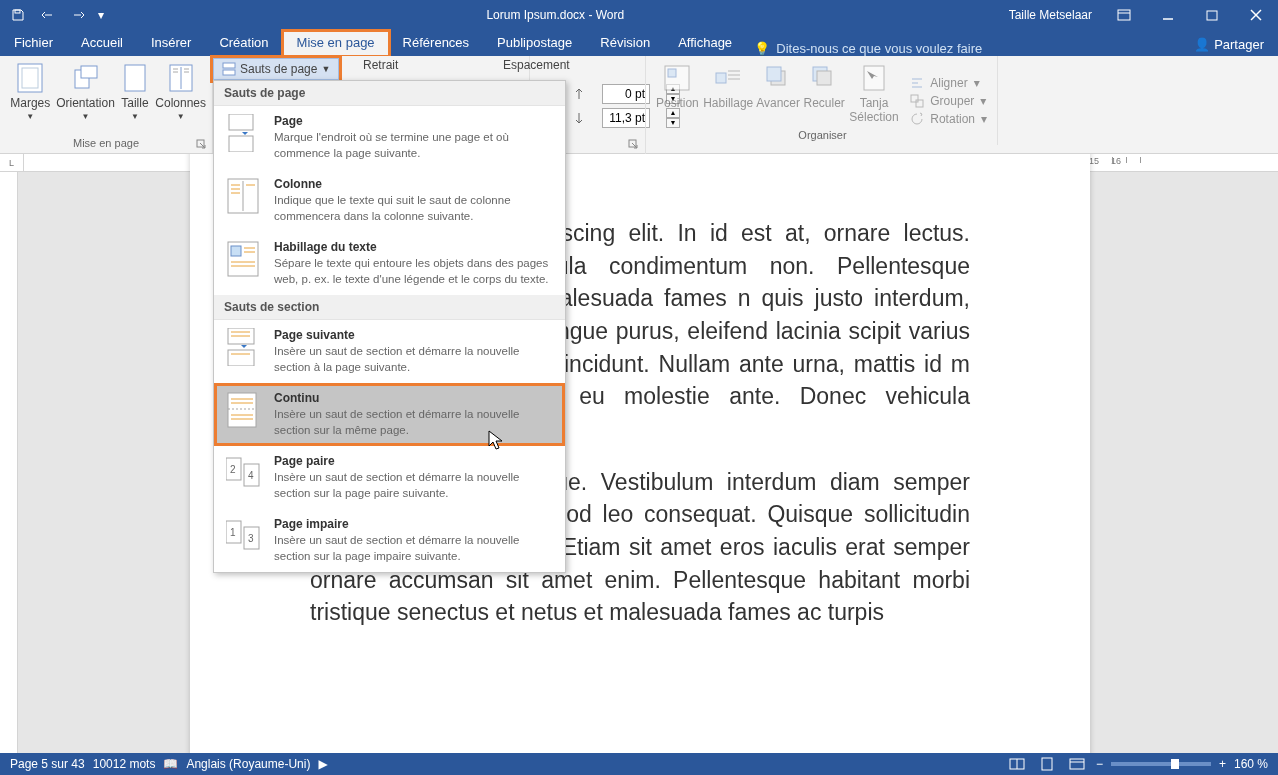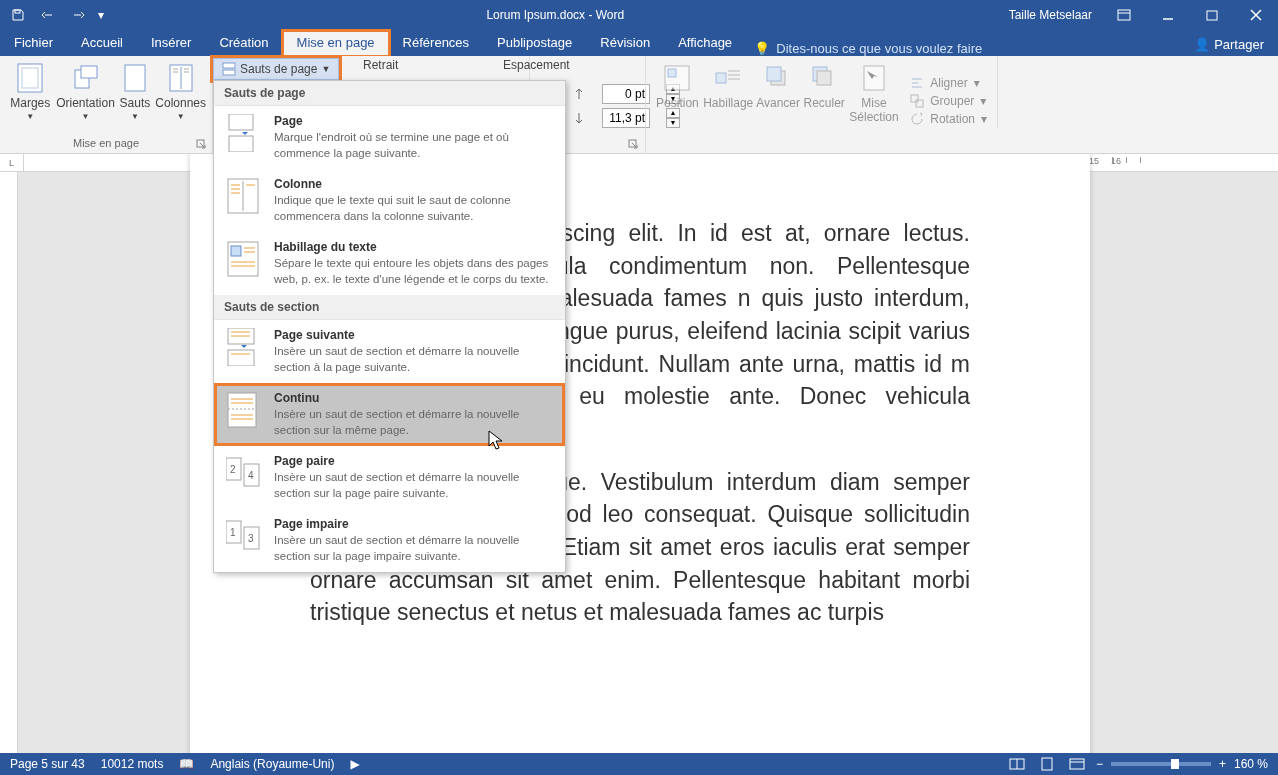--- a/index.html
+++ b/index.html
@@ -63,21 +63,21 @@
   .page { position: absolute; left: 190px; top: 18px; width: 900px; background: #fff; min-height: 1000px; box-shadow: 0 0 6px rgba(0,0,0,0.2); padding: 100px 120px 60px 120px; }
   .page-offset { margin-top: -55px; }
   .doc-text { font-family: Georgia, "Times New Roman", serif; font-size: 23px; line-height: 1.42; color: #333; text-align: justify; }
   .doc-text p { margin-bottom: 20px; }
 
   
   .cursor { position: absolute; left: 488px; top: 430px; z-index: 200; pointer-events: none; }
 
   
   .status { position: absolute; left: 0; right: 0; bottom: 0; height: 22px; background: #2b579a; color: #fff; font-size: 12px; display: flex; align-items: center; }
-  .status-left { display: flex; gap: 16px; padding: 0 10px; }
+  .status-left { display: flex; gap: 8px; padding: 0 10px; }
   .status-right { margin-left: auto; display: flex; align-items: center; gap: 8px; padding: 0 10px; }
   .zoom-slider { width: 100px; height: 4px; background: #6a8fc7; position: relative; }
   .zoom-slider .thumb { position: absolute; top: -3px; left: 60%; width: 8px; height: 10px; background: #fff; }
   .view-btn { width: 22px; height: 18px; display: flex; align-items: center; justify-content: center; cursor: pointer; }
 
   .ruler-corner { position:absolute; left:0; top:0; width:24px; height:18px; background:#fff; border-right:1px solid #d4d4d4; border-bottom:1px solid #d4d4d4; font-size:9px; color:#777; text-align:center; line-height:18px; }
 </style>
 </head>
 <body>
 
@@ -174,21 +174,21 @@
           </div>
         <span>Orientation</span>
           <span style="font-size:8px;">▼</span>
       </div>
       <div class="big-btn" style="width:44px;">
         <div class="icon">
             <svg width="22" height="28">
               <rect x="1" y="1" width="20" height="26" fill="#fff" stroke="#7e9ccf"></rect>
             </svg>
           </div>
-        <span>Sauts</span>
+        <span>Taille</span>
           <span style="font-size:8px;">▼</span>
       </div>
       <div class="big-btn" style="width:52px;">
         <div class="icon">
             <svg width="24" height="28">
               <rect x="1" y="1" width="22" height="26" fill="#fff" stroke="#7e9ccf"></rect>
               <line x1="12" y1="3" x2="12" y2="25" stroke="#7e9ccf"></line>
               <line x1="4" y1="5" x2="9" y2="5" stroke="#aaa"></line>
               <line x1="4" y1="8" x2="9" y2="8" stroke="#aaa"></line>
               <line x1="15" y1="5" x2="20" y2="5" stroke="#aaa"></line>
@@ -288,38 +288,39 @@
           </div>
           <span>Reculer</span>
         </div>
       <div class="big-btn" style="width:56px;">
           <div class="icon">
             <svg width="22" height="26">
               <rect x="1" y="1" width="20" height="24" fill="#fff" stroke="#888"></rect>
               <path d="M4 6l5 8 2-3 4 1z" fill="#444"></path>
             </svg>
           </div>
-          <span style="text-align:center;">Mise Sélection</span>
+          <span style="text-align:center;">Tanja Sélection</span>
         </div>
       <div class="mini-stack" style="margin-left:4px;margin-top:15px;">
         <div class="mini-item"><svg width="14" height="14">
               <line x1="2" y1="3" x2="12" y2="3" stroke="#6a8fc7"></line>
               <line x1="2" y1="7" x2="8" y2="7" stroke="#6a8fc7"></line>
               <line x1="2" y1="11" x2="12" y2="11" stroke="#6a8fc7"></line>
             </svg><span>Aligner</span> ▾</div>
         <div class="mini-item"><svg width="14" height="14">
               <rect x="1" y="1" width="7" height="7" fill="none" stroke="#888"></rect>
               <rect x="6" y="6" width="7" height="7" fill="none" stroke="#888"></rect>
             </svg><span>Grouper</span> ▾</div>
         <div class="mini-item"><svg width="14" height="14">
               <path d="M7 2a5 5 0 105 5" fill="none" stroke="#888"></path>
               <path d="M10 1l2 1-1 2" fill="none" stroke="#888"></path>
             </svg><span>Rotation</span> ▾</div>
       </div>
     </div>
+    <div class="group-label">Organiser</div>
   </div>
 </div>
 
 <div class="workspace">
   <div class="ruler-corner">L</div>
   <div class="ruler-h" id="rulerH">
       <div class="num" style="left: 290px;">1</div>
       <div class="tick" style="left: 248px;"></div>
       <div class="tick" style="left: 262px;"></div>
       <div class="tick" style="left: 276px;"></div>

